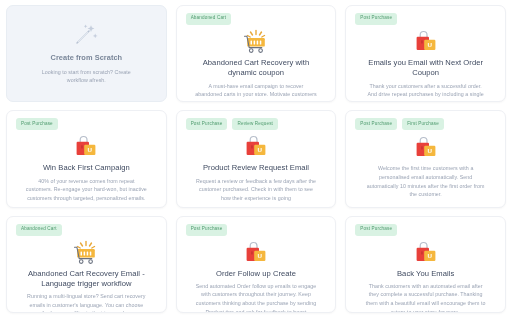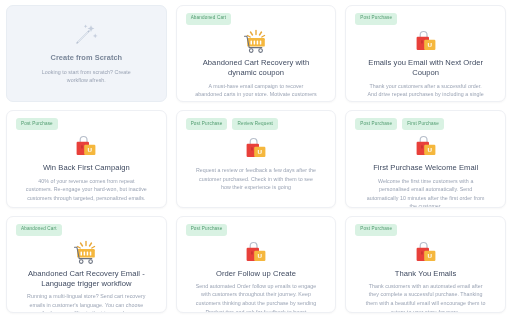--- a/index.html
+++ b/index.html
@@ -199,41 +199,41 @@
             <path d="M8.2 8.5 v-2.6 a3.4 3.4 0 0 1 6.8 0 v2.6"></path>
           </g>
           <rect x="4.6" y="7.8" width="12.4" height="13.2" rx="1.1" fill="#e8403a"></rect>
           <rect x="12.2" y="10.8" width="11.2" height="10.2" rx="1.1" fill="#f5b73d"></rect>
           <text x="17.7" y="18.4" font-family="Liberation Sans, sans-serif" font-size="6.2" font-weight="700" fill="#ffffff" text-anchor="middle">U</text>
           <g fill="#c9342f">
             <rect x="9.2" y="11.2" width="1.5" height="3.4" rx="0.6"></rect>
           </g>
         </svg>
       </div>
+      <div class="card-title">Product Review Request Email</div>
       <div class="card-desc">Request a review or feedback a few days after the customer purchased. Check in with them to see how their experience is going</div>
     </div>
     <div class="card">
       <div class="badges">
         <span class="badge">Post Purchase</span>
         <span class="badge">First Purchase</span>
       </div>
       <div class="icon-wrap">
         <svg width="28" height="27" viewBox="0 0 28 27">
           <g fill="none" stroke="#b8bfcb" stroke-width="1.2" stroke-linecap="round">
             <path d="M8.2 8.5 v-2.6 a3.4 3.4 0 0 1 6.8 0 v2.6"></path>
           </g>
           <rect x="4.6" y="7.8" width="12.4" height="13.2" rx="1.1" fill="#e8403a"></rect>
           <rect x="12.2" y="10.8" width="11.2" height="10.2" rx="1.1" fill="#f5b73d"></rect>
           <text x="17.7" y="18.4" font-family="Liberation Sans, sans-serif" font-size="6.2" font-weight="700" fill="#ffffff" text-anchor="middle">U</text>
           <g fill="#c9342f">
             <rect x="9.2" y="11.2" width="1.5" height="3.4" rx="0.6"></rect>
           </g>
         </svg>
       </div>
-      <div class="card-title">First Purchase Welcome Email</div>
       <div class="card-desc">Welcome the first time customers with a personalised email automatically. Send automatically 10 minutes after the first order from the customer.</div>
     </div>
     <div class="card">
       <div class="badges">
         <span class="badge">Abandoned Cart</span>
       </div>
       <div class="icon-wrap">
         <svg width="28" height="27" viewBox="0 0 28 27">
           <g stroke="#e8a93b" stroke-width="1.4" stroke-linecap="round">
             <line x1="14" y1="1.5" x2="14" y2="5.5"></line>
@@ -289,16 +289,16 @@
             <path d="M8.2 8.5 v-2.6 a3.4 3.4 0 0 1 6.8 0 v2.6"></path>
           </g>
           <rect x="4.6" y="7.8" width="12.4" height="13.2" rx="1.1" fill="#e8403a"></rect>
           <rect x="12.2" y="10.8" width="11.2" height="10.2" rx="1.1" fill="#f5b73d"></rect>
           <text x="17.7" y="18.4" font-family="Liberation Sans, sans-serif" font-size="6.2" font-weight="700" fill="#ffffff" text-anchor="middle">U</text>
           <g fill="#c9342f">
             <rect x="9.2" y="11.2" width="1.5" height="3.4" rx="0.6"></rect>
           </g>
         </svg>
       </div>
-      <div class="card-title">Thank You Emails</div>
+      <div class="card-title">Back You Emails</div>
       <div class="card-desc">Thank customers with an automated email after they complete a successful purchase. Thanking them with a beautiful email will encourage them to return to your store for more.</div>
     </div>
   </div>
 
 </body></html>

